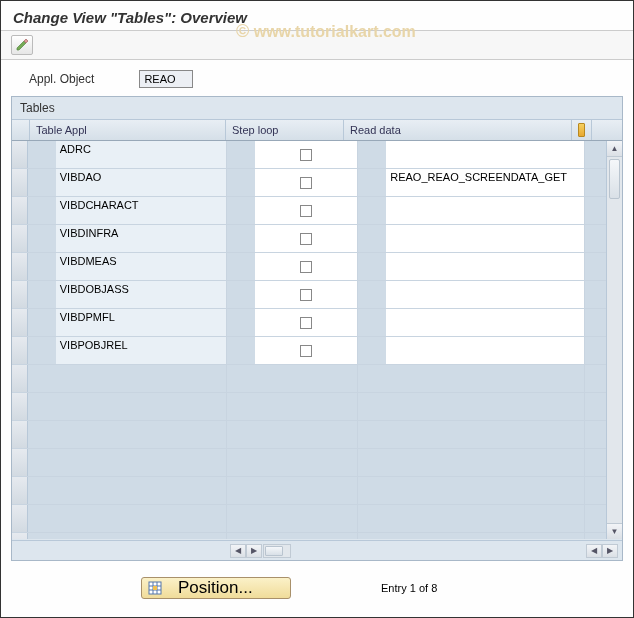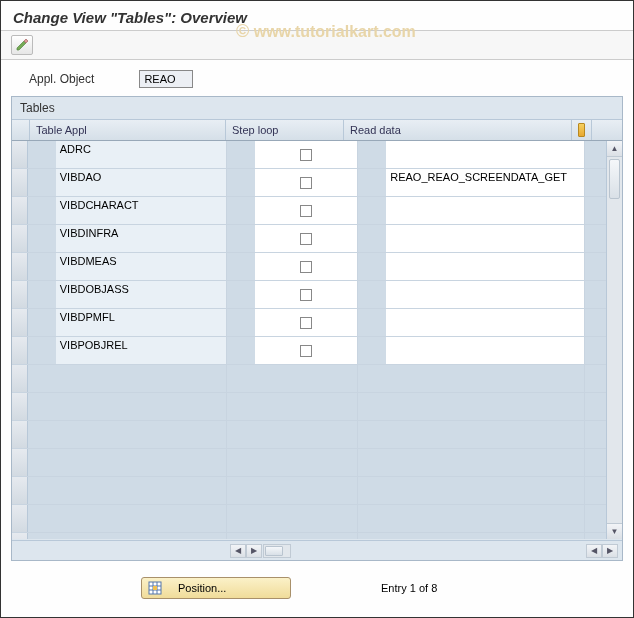--- a/index.html
+++ b/index.html
@@ -202,21 +202,21 @@
       display:flex; align-items:center;
     }
     .pos-btn {
       margin-left: 140px;
       width: 150px; height: 22px;
       border: 1px solid #a8906a;
       background: linear-gradient(#fbf1c8,#f0dc9a);
       border-radius: 3px;
       display:flex; align-items:center;
       padding: 0 6px;
-      font-size: 11px;
+      font-size: 17px;
       cursor:pointer;
     }
     .pos-icn {
       width: 14px; height: 14px;
       margin-right: 16px;
       display:flex; align-items:center; justify-content:center;
     }
     .entry-txt {
       margin-left: 90px;
       font-size: 11px;

